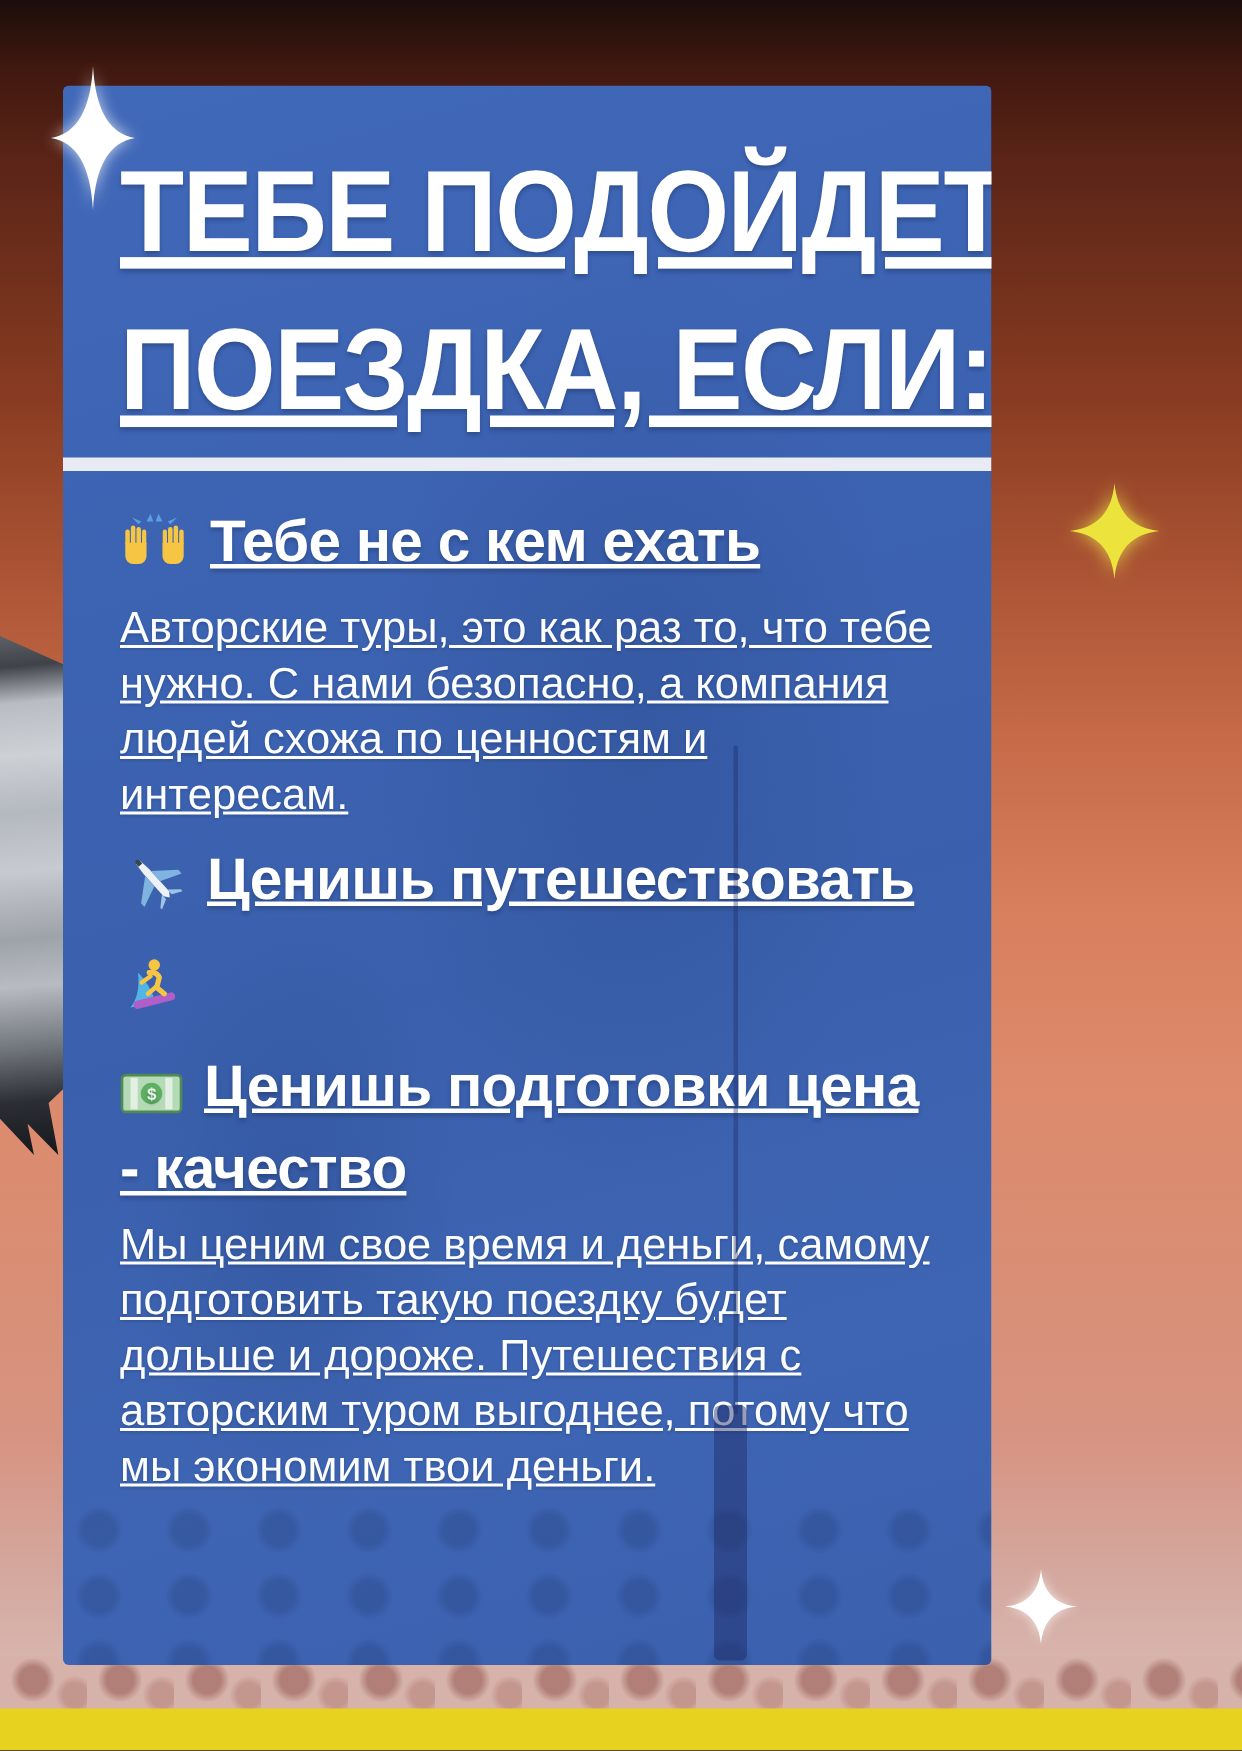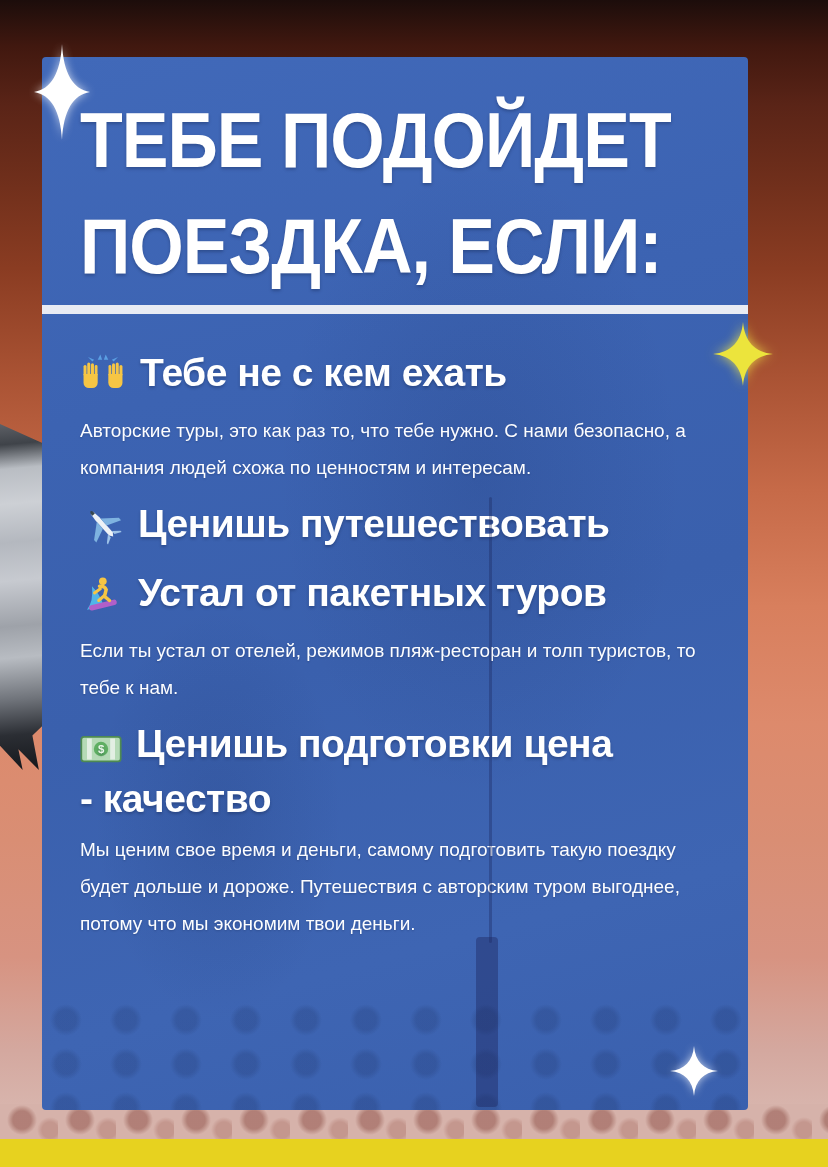--- a/index.html
+++ b/index.html
@@ -30,27 +30,28 @@
       radial-gradient(circle at 22px 16px, rgba(146,86,77,.55) 9px, rgba(146,86,77,0) 15px),
       radial-gradient(circle at 50px 26px, rgba(170,110,100,.4) 8px, rgba(170,110,100,0) 13px);
     background-size:58px 36px, 58px 36px;
   }
   .bg-yellow {
     position:absolute; left:0; right:0; top:1139px; height:28px;
     background:#e7d21f;
   }
   
   .card {
-    position:absolute; left:42px; top:57px; width:706px; height:1053px;
+    position:absolute; left:42px; top:57px; width:619px; height:1053px;
     border-radius:4px;
     background:
       radial-gradient(closest-side at 62% 40%, rgba(22,42,96,.16), rgba(22,42,96,0) 75%),
       radial-gradient(closest-side at 25% 72%, rgba(18,36,86,.14), rgba(18,36,86,0) 70%),
       linear-gradient(165deg, #4169b9 0%, #3c63b2 30%, #3a60ad 55%, #3e65b3 80%, #3a60ae 100%);
     overflow:hidden;
+    text-decoration:underline;
   }
   .card::after { 
     content:""; position:absolute; left:0; right:0; bottom:0; height:110px;
     background-image:radial-gradient(circle at 24px 20px, rgba(20,35,80,.18) 10px, rgba(20,35,80,0) 16px);
     background-size:60px 44px; pointer-events:none;
   }
   .tassel-thread {
     position:absolute; left:447px; top:440px; width:3px; height:446px;
     background:rgba(25,38,92,.35); border-radius:2px;
   }
@@ -59,32 +60,32 @@
     background:rgba(30,42,100,.45); border-radius:4px;
   }
   .title {
     margin:0; padding:28px 38px 0;
     font-size:70px; line-height:96px; font-weight:700; letter-spacing:-1px;
     white-space:nowrap; text-shadow:0 2px 3px rgba(8,18,48,.28);
     transform:scaleY(1.1); transform-origin:50% 0;
   }
   .title span { display:block; }
   .divider { height:9px; background:#e8ebf3; margin-top:28px; }
-  .secs { margin:35px 38px 0; }
+  .secs { margin:24px 38px 0; }
   .sec + .sec { margin-top:14px; }
   .sec-h {
     margin:0; font-size:39px; line-height:48px; font-weight:700;
     letter-spacing:-0.5px; text-shadow:0 2px 3px rgba(8,18,48,.28);
   }
   .sec--price .sec-h { max-width:540px; }
   .ico { display:inline-block; vertical-align:-7px; margin-right:14px; }
   .ico svg { overflow:visible; }
   .sec-b {
     margin:8px 0 0; max-width:660px;
-    font-size:19px; line-height:37px; font-weight:400; color:#fcfdff;
+    font-size:29px; line-height:37px; font-weight:400; color:#fcfdff;
     text-shadow:0 1px 2px rgba(8,18,48,.22);
   }
   .sparkle { position:absolute; pointer-events:none; }
   .sparkle svg { display:block; }
   .sparkle--tl { left:34px; top:44px; filter:drop-shadow(0 0 5px rgba(255,255,255,.75)); }
   .sparkle--r  { left:713px; top:322px; filter:drop-shadow(0 0 6px rgba(242,230,70,.85)); }
   .sparkle--br { left:670px; top:1046px; filter:drop-shadow(0 0 4px rgba(255,255,255,.7)); }
 </style>
 </head>
 <body>
@@ -156,23 +157,22 @@
             <svg viewBox="0 0 48 48" width="44" height="40" aria-hidden="true">
               <path d="M6 44 Q14 34 12 16 Q22 26 26 40 Z" fill="#51b5e8"></path>
               <g transform="rotate(-14 26 38)">
                 <rect x="8" y="35" width="34" height="6.5" rx="3.2" fill="#b05fc9"></rect>
               </g>
               <circle cx="25" cy="10" r="4.6" fill="#f6c544"></circle>
               <path d="M21 16 Q27 15 29 20 L27 28 L33 33" stroke="#f6c544" stroke-width="4.2" fill="none" stroke-linecap="round"></path>
               <path d="M22 19 L15 24" stroke="#f6c544" stroke-width="3.6" stroke-linecap="round"></path>
               <path d="M27 27 L20 33" stroke="#f6c544" stroke-width="3.6" stroke-linecap="round"></path>
             </svg>
-          </span><span class="sec-h-text">Устал от пакетных туров</span>
-        </h2>
-        <p class="sec-b">Если ты устал от отелей, режимов пляж-ресторан и толп туристов, то тебе к нам.</p>
+          </span>
+        </h2>
       </section>
 
       <section class="sec sec--price">
         <h2 class="sec-h">
           <span class="ico">
             <svg viewBox="0 0 48 34" width="42" height="30" aria-hidden="true">
               <rect x="1.5" y="3" width="45" height="28" rx="3" fill="#b5dab6" stroke="#4e8a52" stroke-width="2"></rect>
               <rect x="8" y="5" width="5.5" height="24" fill="#e3efe3"></rect>
               <rect x="34.5" y="5" width="5.5" height="24" fill="#e3efe3"></rect>
               <circle cx="24" cy="17" r="8.2" fill="#5faf63"></circle>

